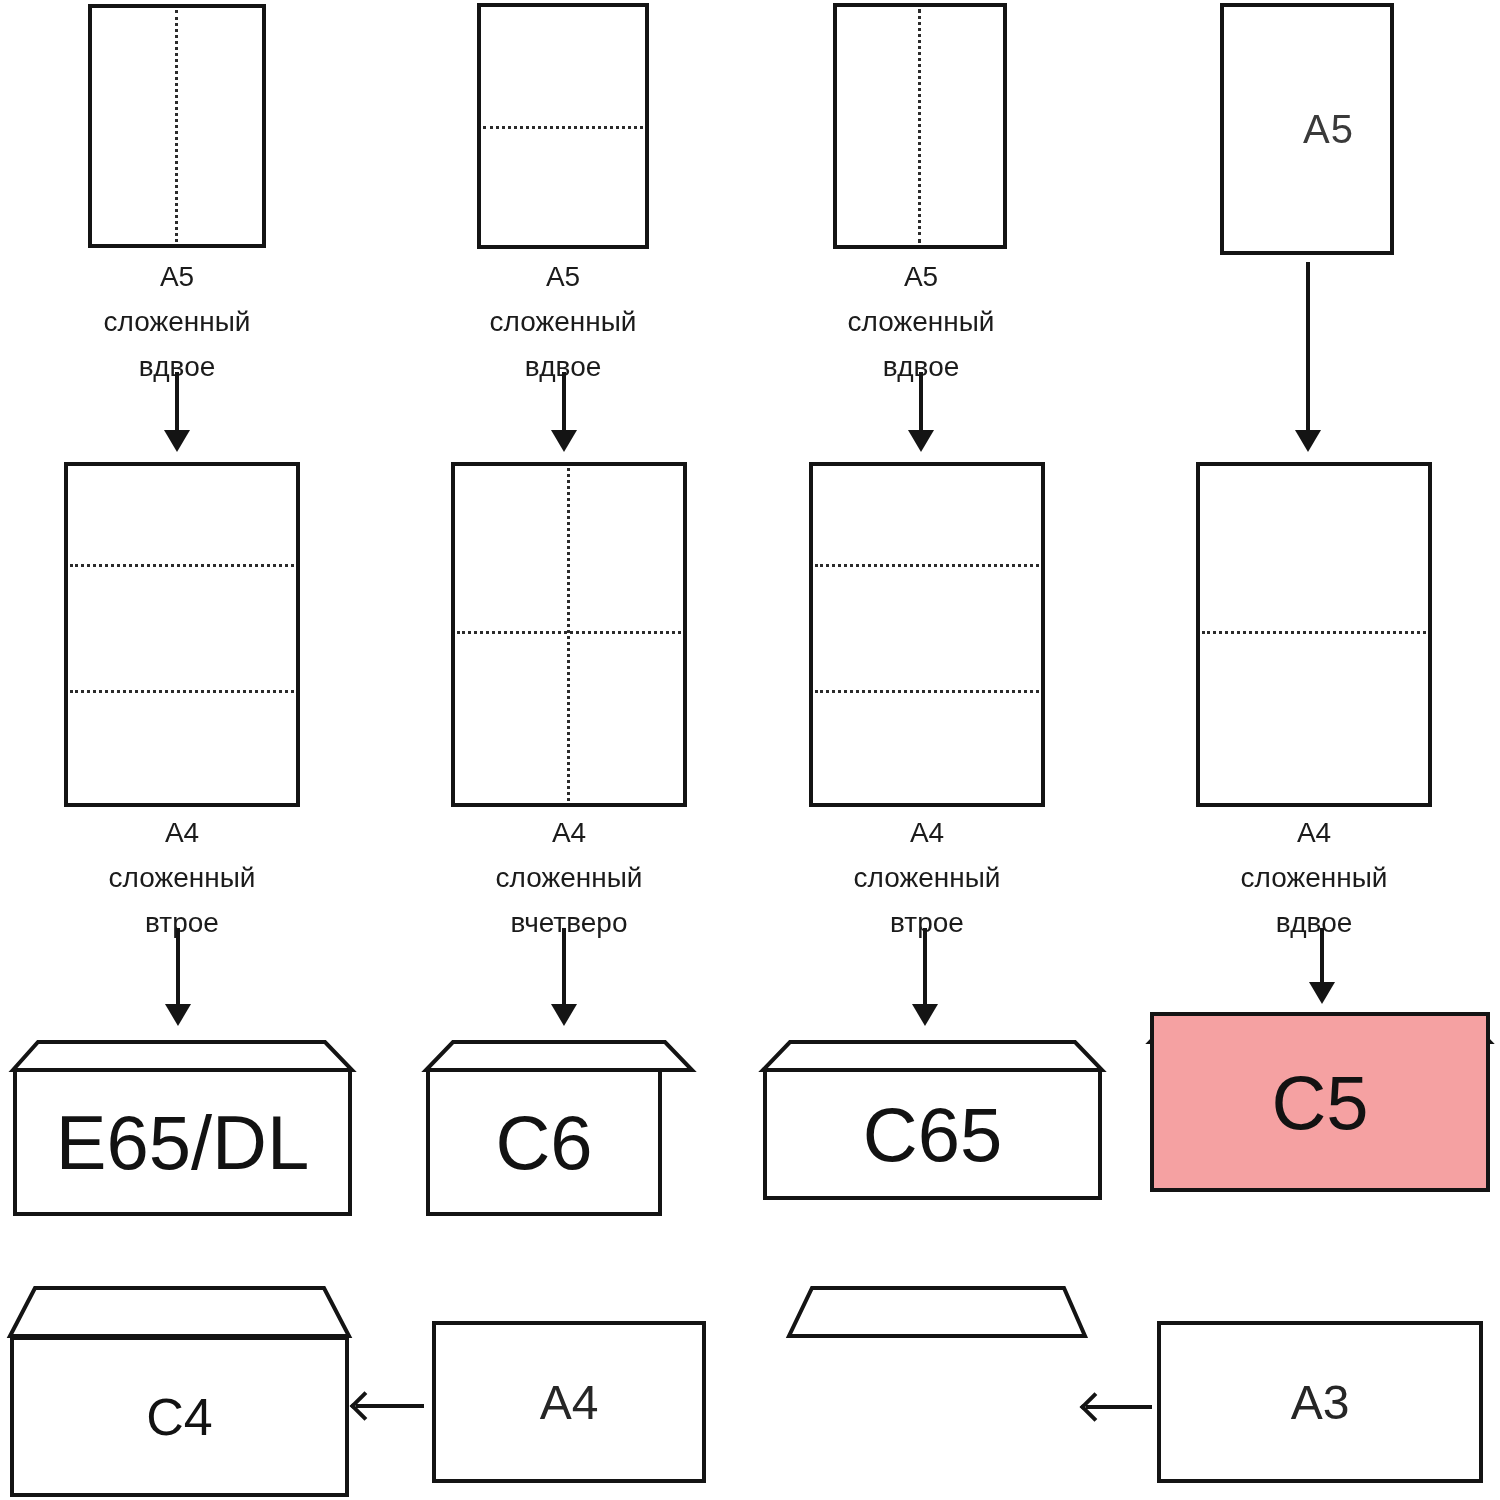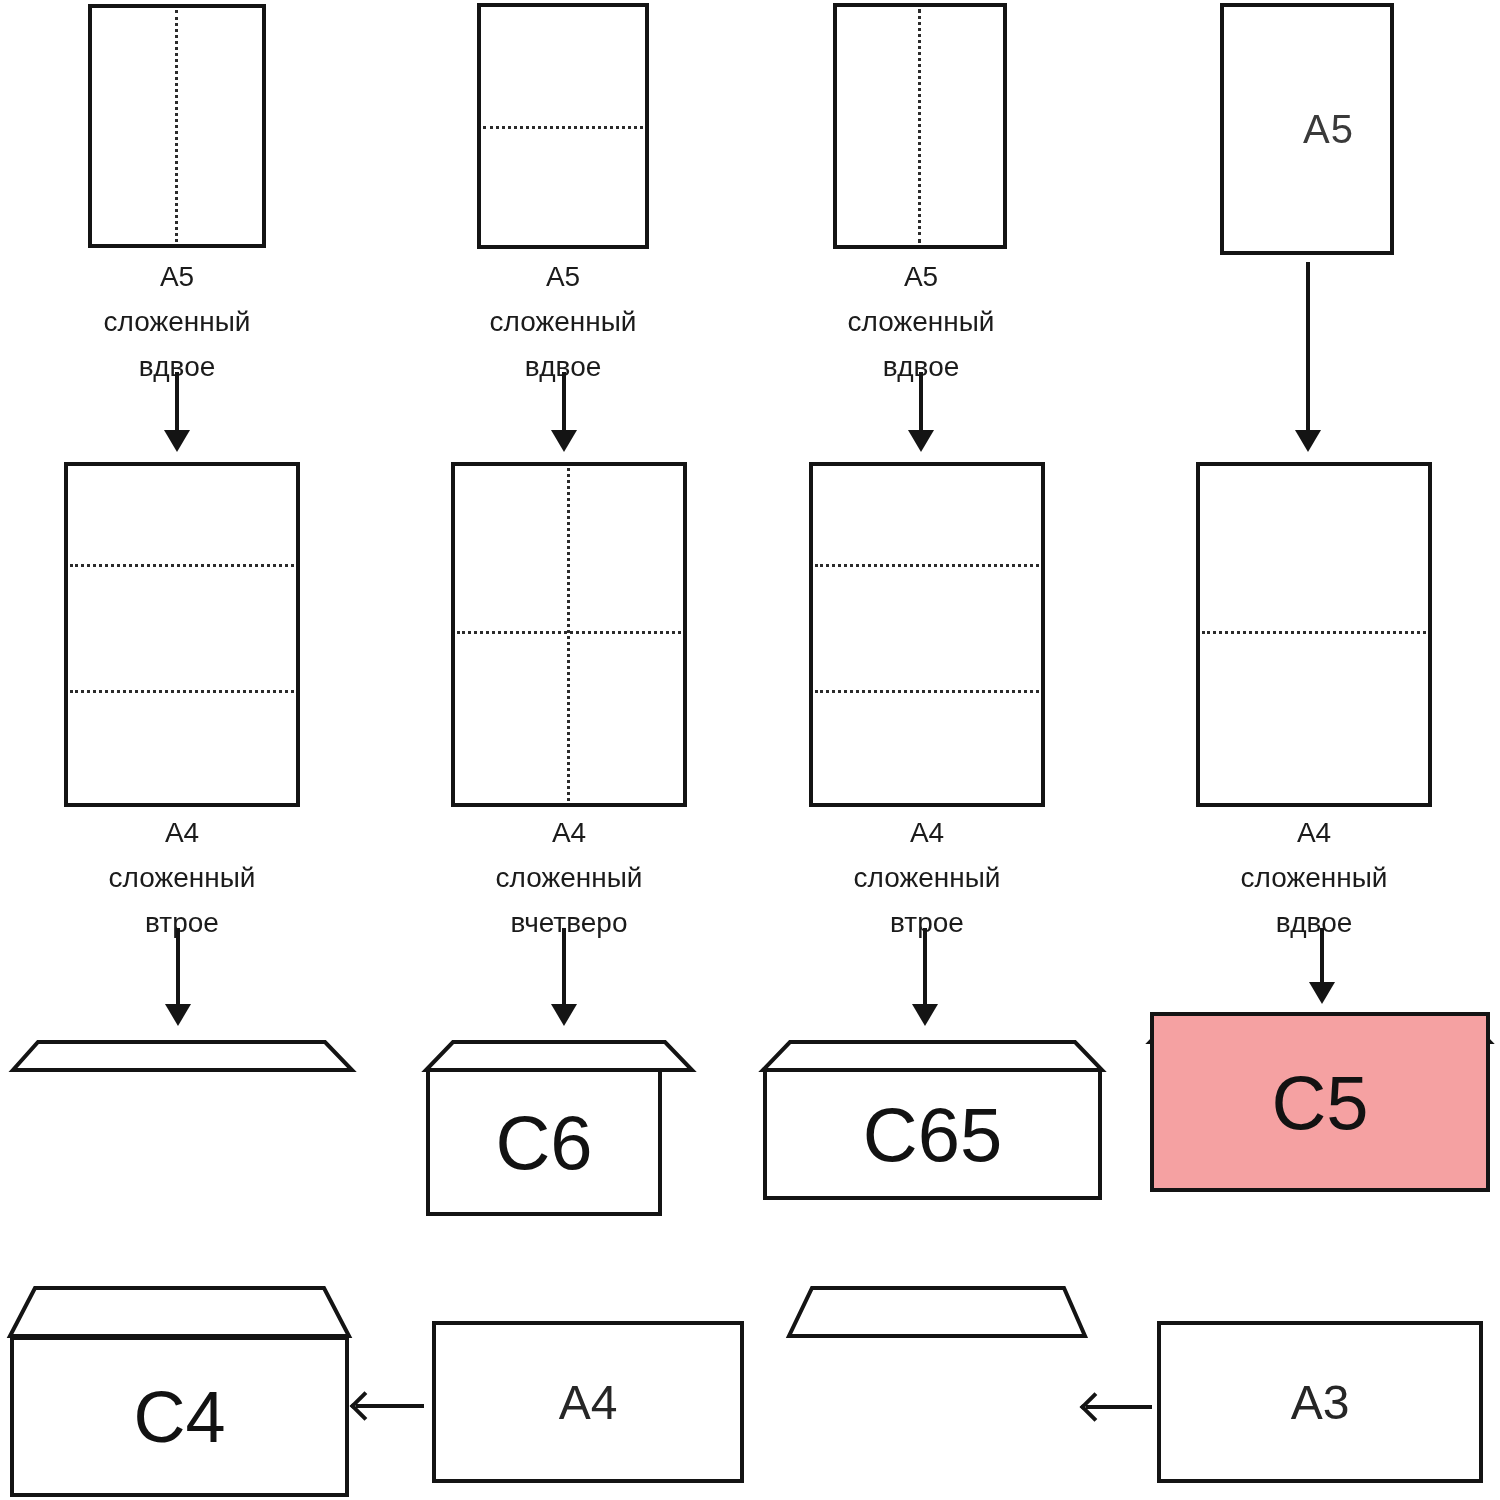--- a/index.html
+++ b/index.html
@@ -33,21 +33,21 @@
 
   .harrow{position:absolute;height:4px;background:var(--line);}
   .harrow::before{content:"";position:absolute;left:-2px;top:50%;width:17px;height:17px;
     border-left:4px solid var(--line);border-bottom:4px solid var(--line);
     transform:translateY(-50%) rotate(45deg);}
 
   .env-flap{position:absolute;display:block;overflow:visible;}
   .env-body{position:absolute;background:#fff;border:4px solid var(--line);
     display:flex;align-items:center;justify-content:center;color:#121212;}
   .env-body.size-lg{font-size:76px;}
-  .env-body.size-xl{font-size:72px;}
+  .env-body.size-xl{font-size:52px;}
   .env-body.pink{background:var(--c5-body);}
 
   .flat-sheet{position:absolute;background:#fff;border:4px solid var(--line);
     display:flex;align-items:center;justify-content:center;font-size:48px;color:#262626;}
 </style>
 </head>
 <body>
 
 <div id="canvas">
 
@@ -123,20 +123,23 @@
   </div>
 
   <div class="varrow" style="left:176px;top:928px;height:76px;"></div>
   <div class="varrow" style="left:562px;top:928px;height:76px;"></div>
   <div class="varrow" style="left:923px;top:928px;height:76px;"></div>
   <div class="varrow" style="left:1320px;top:928px;height:54px;"></div>
 
   <svg class="env-flap" style="left:11px;top:1040px;" width="343" height="32" viewBox="0 0 343 32">
     <polygon points="27,2 314,2 341,30 2,30" style="fill:#ffffff;stroke:var(--line);stroke-width:4;"></polygon>
   </svg>
+  <div class="env-body size-lg" style="left:13px;top:1068px;width:339px;height:148px;">
+    <span>E65/DL</span>
+  </div>
 
   <svg class="env-flap" style="left:424px;top:1040px;" width="270" height="32" viewBox="0 0 270 32">
     <polygon points="29,2 241,2 268,30 2,30" style="fill:#ffffff;stroke:var(--line);stroke-width:4;"></polygon>
   </svg>
   <div class="env-body size-lg" style="left:426px;top:1068px;width:236px;height:148px;">
     <span>C6</span>
   </div>
 
   <svg class="env-flap" style="left:761px;top:1040px;" width="343" height="32" viewBox="0 0 343 32">
     <polygon points="29,2 314,2 341,30 2,30" style="fill:#ffffff;stroke:var(--line);stroke-width:4;"></polygon>
@@ -154,21 +157,21 @@
 
   <svg class="env-flap" style="left:8px;top:1286px;" width="343" height="52" viewBox="0 0 343 52">
     <polygon points="27,2 316,2 341,50 2,50" style="fill:#ffffff;stroke:var(--line);stroke-width:4;"></polygon>
   </svg>
   <div class="env-body size-xl" style="left:10px;top:1336px;width:339px;height:161px;">
     <span>C4</span>
   </div>
 
   <div class="harrow" style="left:356px;top:1404px;width:68px;"></div>
 
-  <div class="flat-sheet" style="left:432px;top:1321px;width:312px;height:162px;">
+  <div class="flat-sheet" style="left:432px;top:1321px;width:274px;height:162px;">
     <span>A4</span>
   </div>
 
   <svg class="env-flap" style="left:787px;top:1286px;" width="300" height="52" viewBox="0 0 300 52">
     <polygon points="25,2 277,2 298,50 2,50" style="fill:#ffffff;stroke:var(--line);stroke-width:4;"></polygon>
   </svg>
 
   <div class="harrow" style="left:1086px;top:1405px;width:66px;"></div>
 
   <div class="flat-sheet" style="left:1157px;top:1321px;width:326px;height:162px;">

